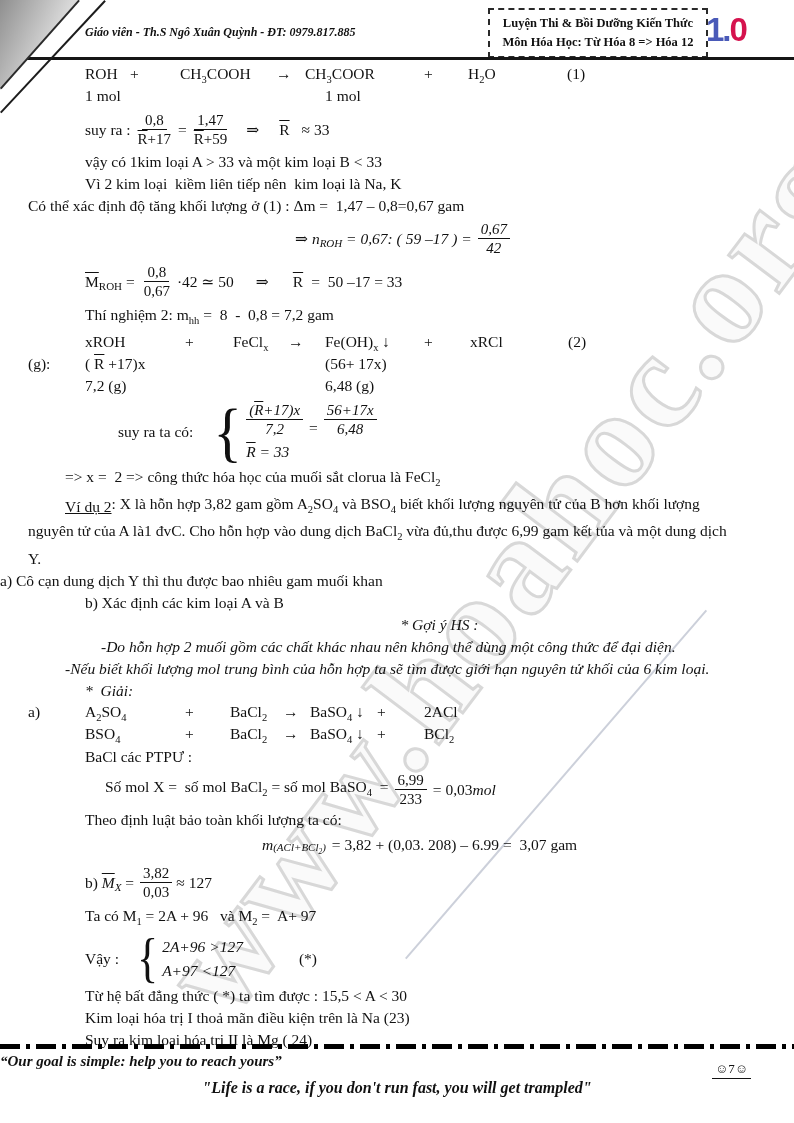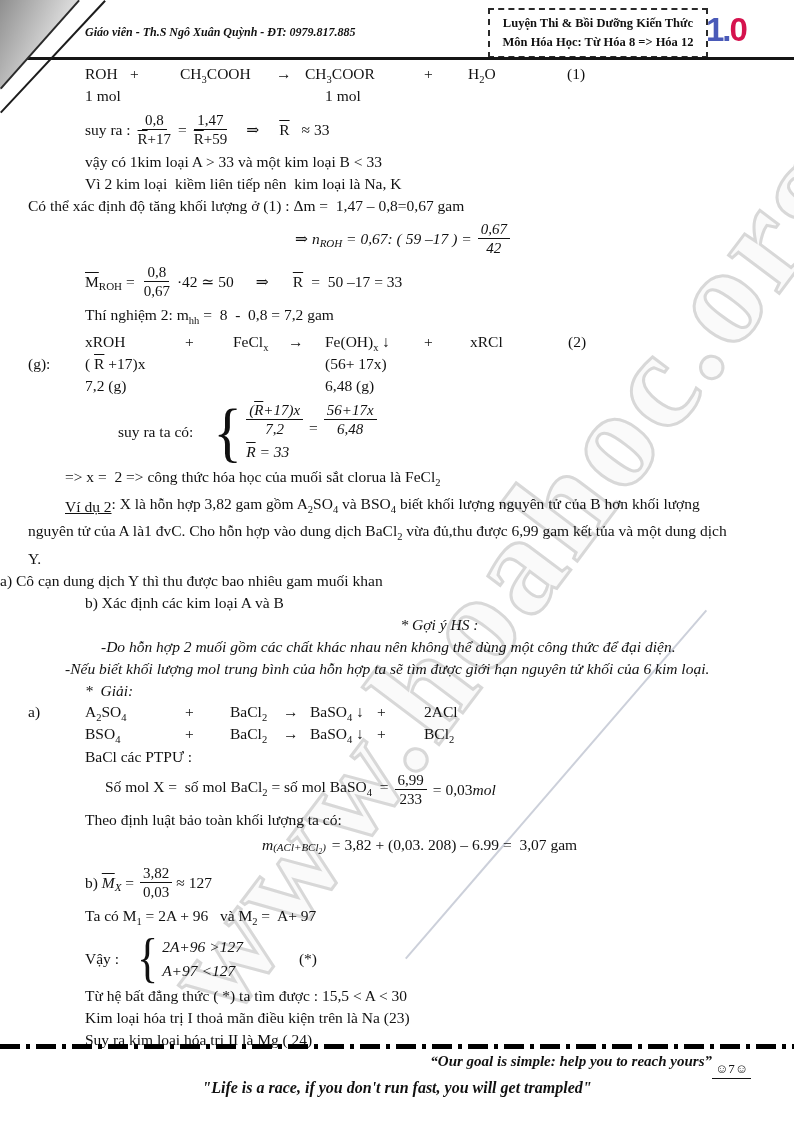--- a/index.html
+++ b/index.html
@@ -51,21 +51,21 @@
   .sys{display:inline-flex;align-items:center}
   .brace{display:inline-block;font-size:44px;font-weight:300;line-height:1;
     transform:scaleY(1.25);margin-right:4px}
   .brace.tall{font-size:60px;transform:scaleY(1.1)}
   .rows{display:inline-flex;flex-direction:column;gap:3px}
   .row{display:flex;align-items:flex-end;white-space:pre}
 
   
   .ftr-divider{position:absolute;left:0;top:1044px;width:794px;height:4.5px;z-index:1;
     background:repeating-linear-gradient(90deg,#000 0 20px,transparent 20px 26px,#000 26px 30px,transparent 30px 36px)}
-  .quote1{position:absolute;left:0;top:1053px;width:712px;text-align:right;
+  .quote1{position:absolute;left:0;top:1053px;width:712px;text-align:left;
     font-size:15px;font-weight:bold;font-style:italic;z-index:1}
   .quote2{position:absolute;left:0;top:1079px;width:794px;text-align:center;
     font-size:16px;font-weight:bold;font-style:italic;z-index:1}
   .pageno{position:absolute;left:712px;top:1061px;font-size:13px;
     border-bottom:1.2px solid #111;padding:0 3px 1px 3px;z-index:1}
 </style>
 </head>
 <body>
 
 <div class="page">

